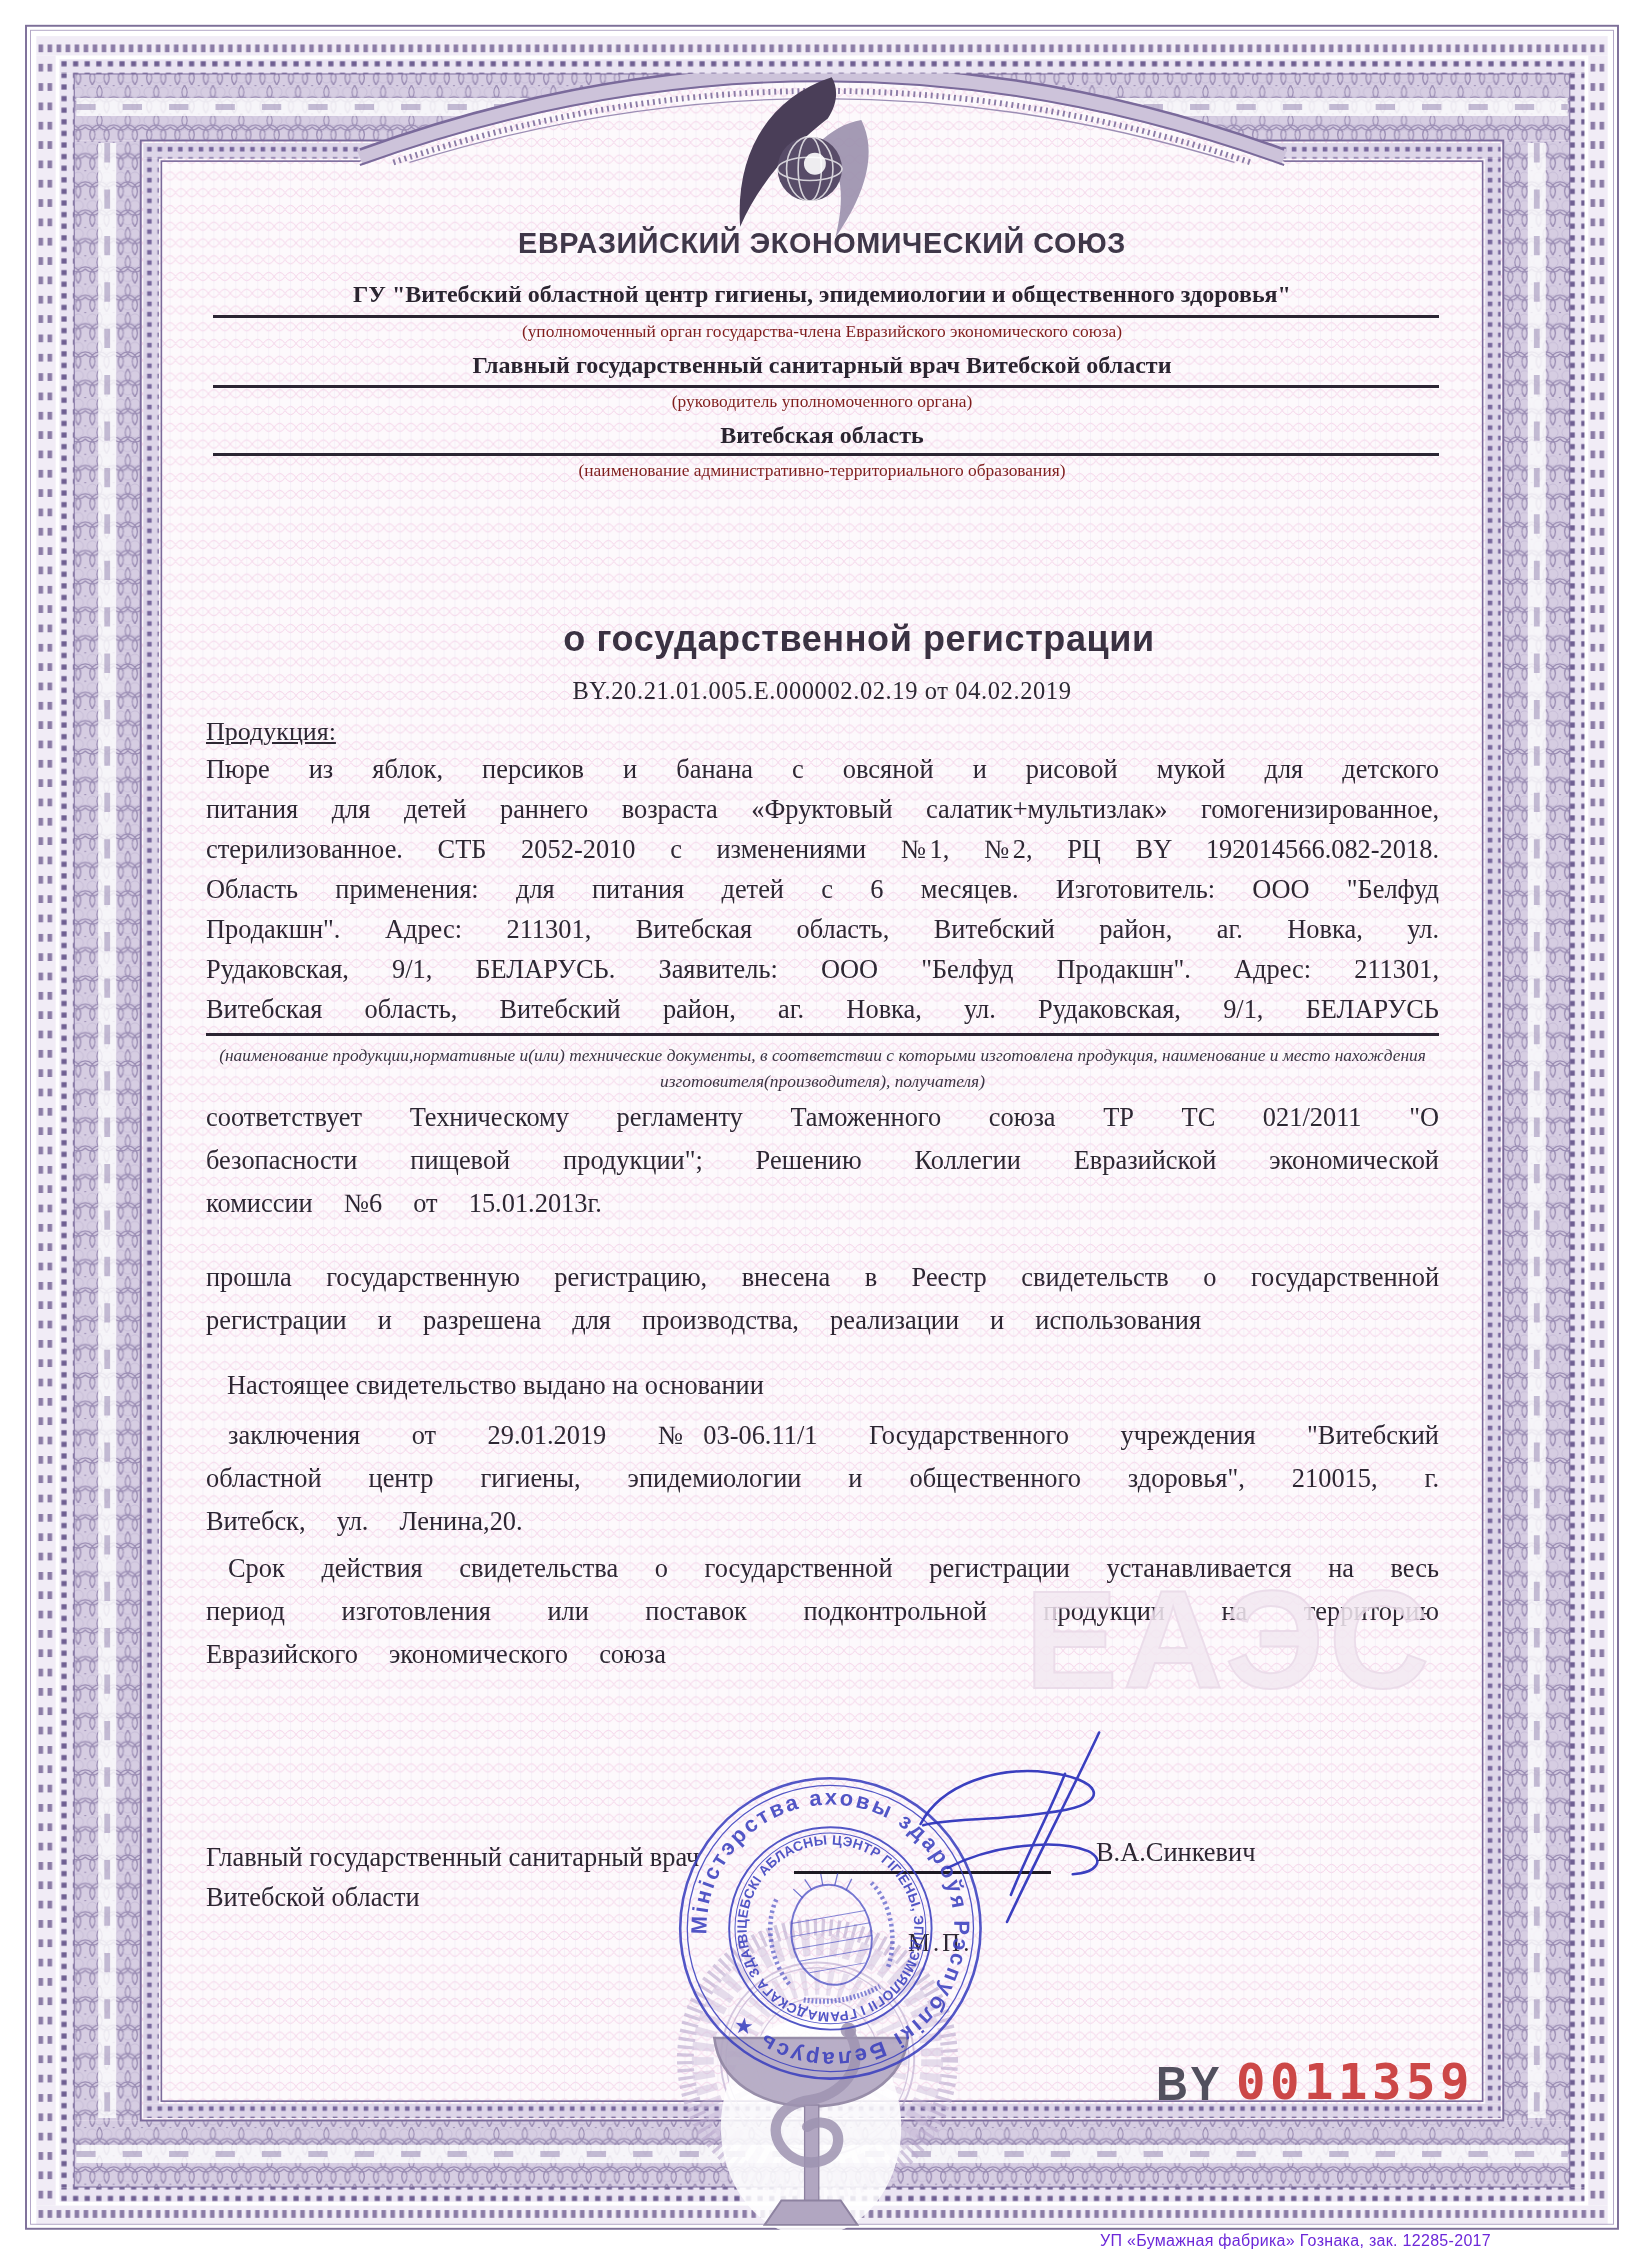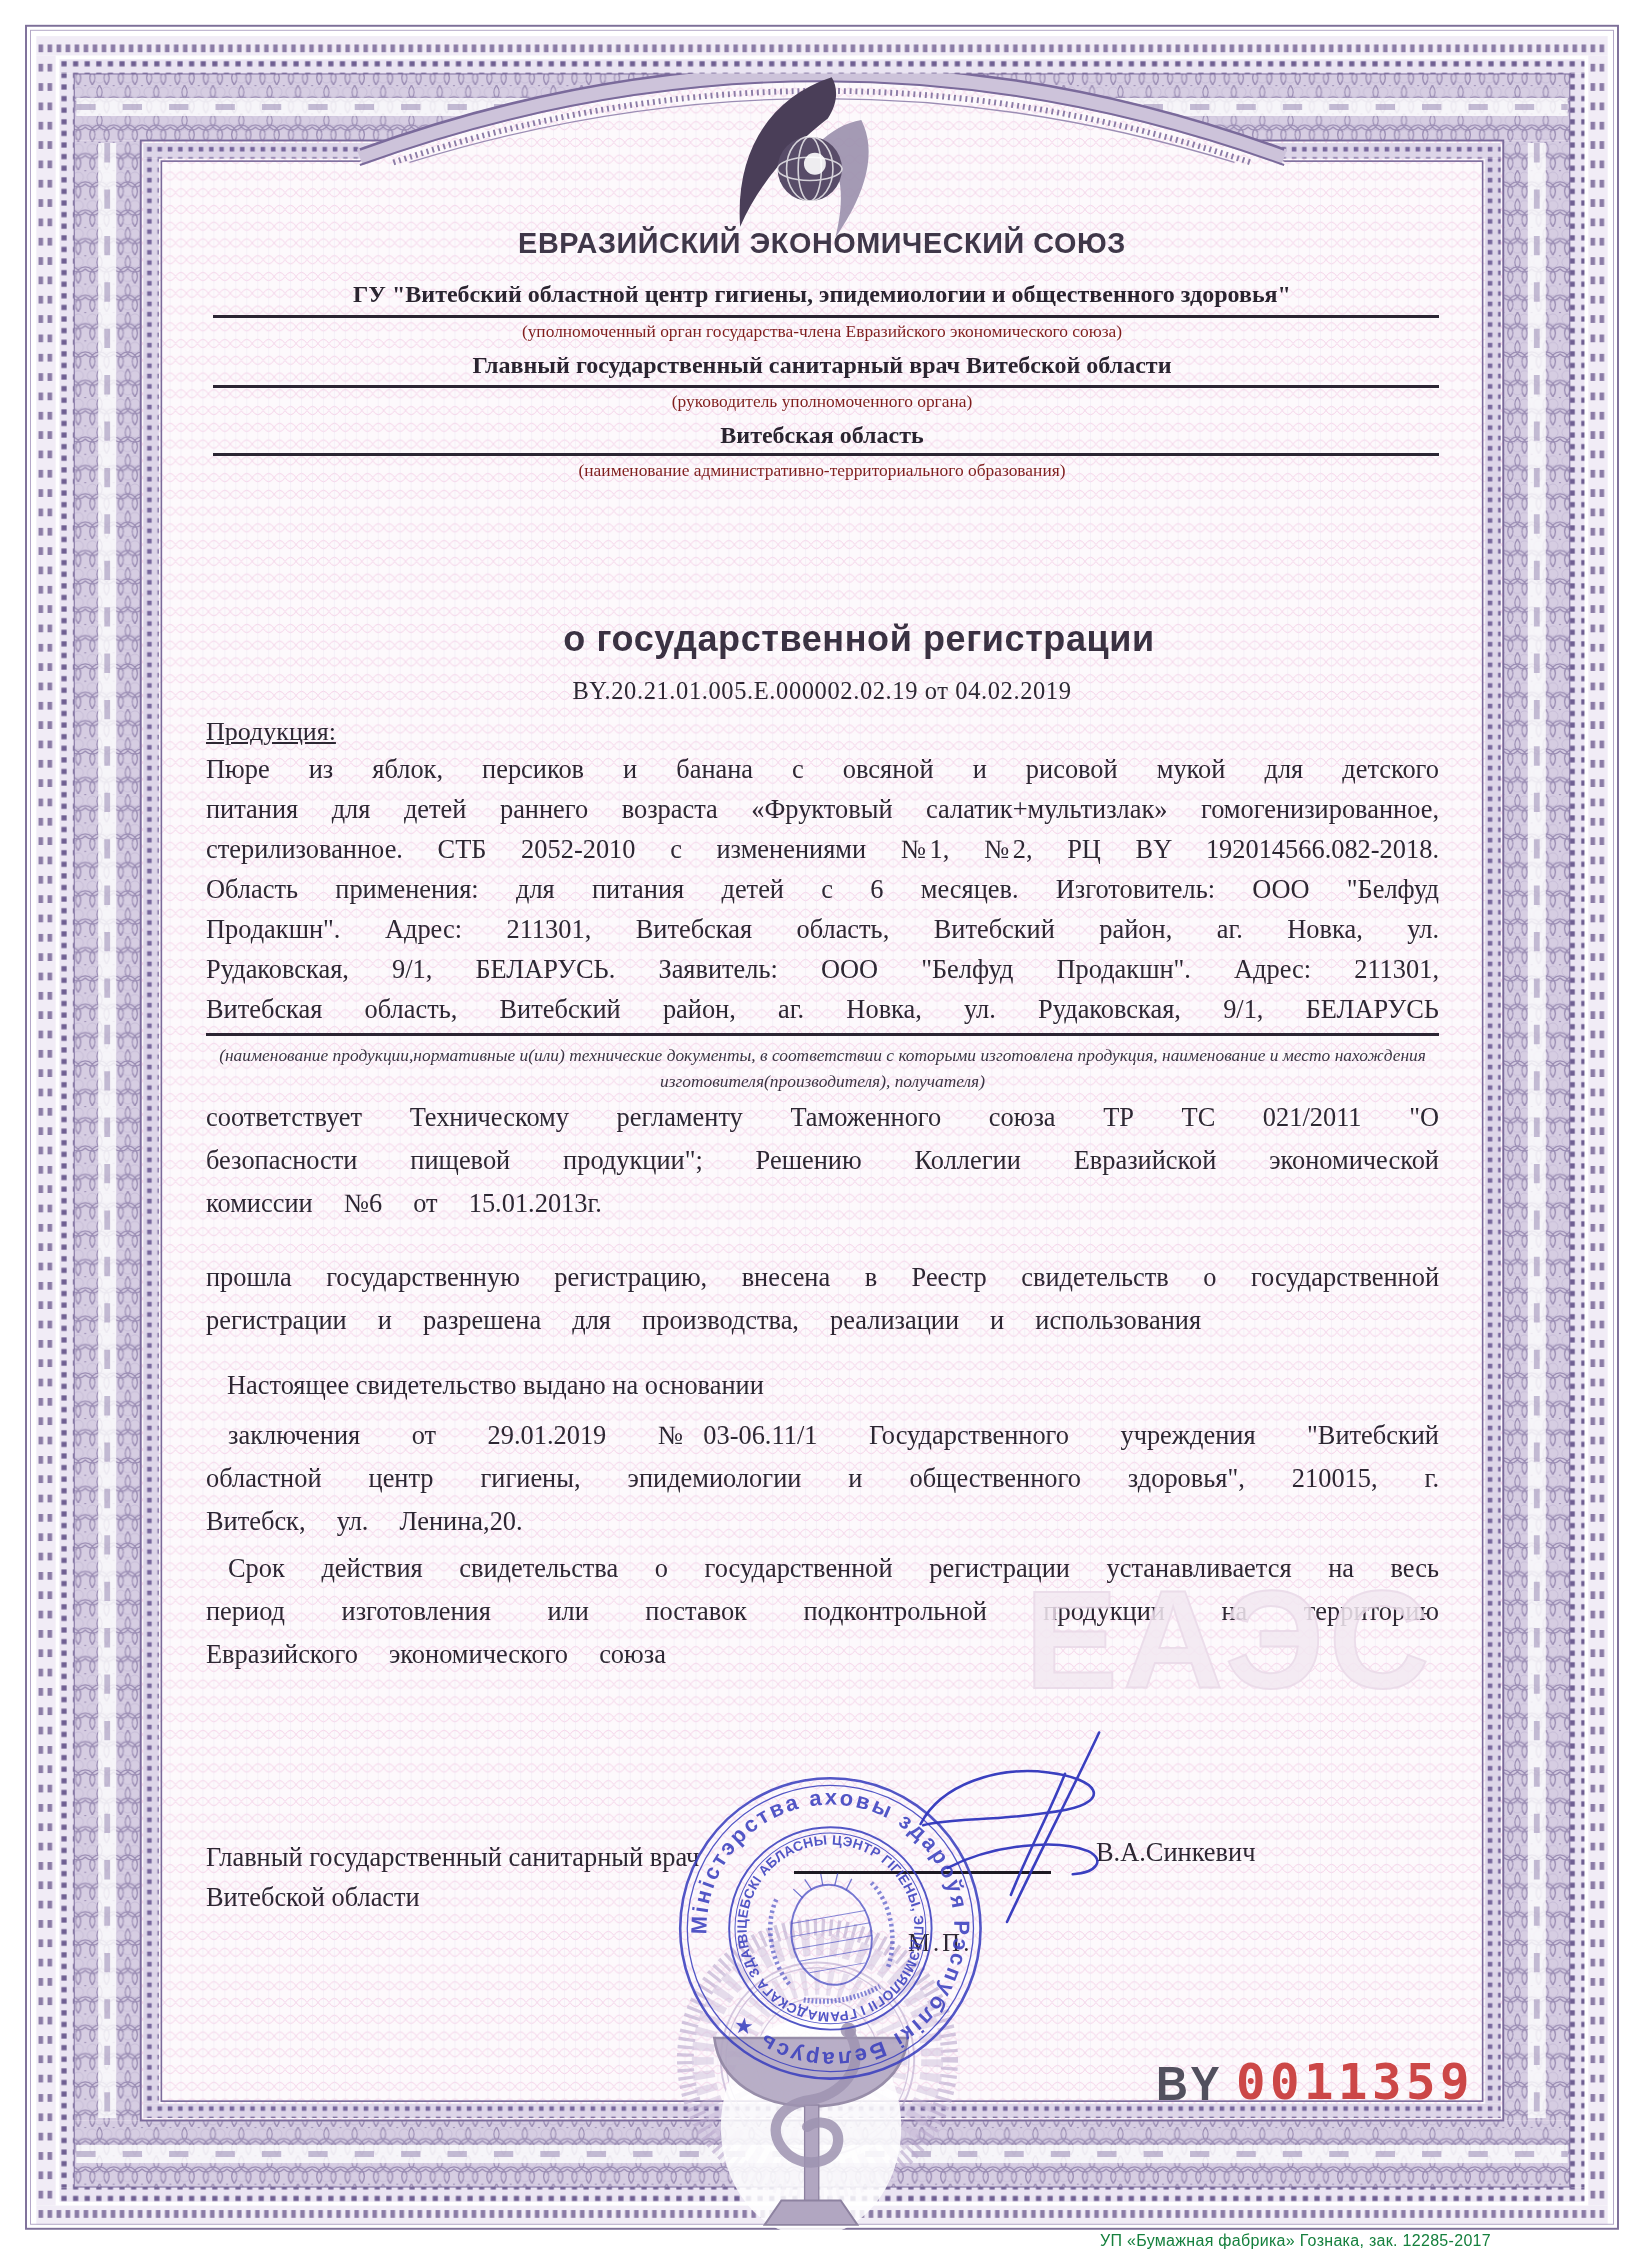--- a/index.html
+++ b/index.html
@@ -50,21 +50,21 @@
   .sign-title{left:206px;top:1837px;width:603px;font-size:26.4px;line-height:40px;}
   .sign-line{left:794px;top:1871px;width:257px;height:3.2px;background:#1d1a22;}
   .sign-name{left:1096px;top:1837px;font-size:26.4px;}
   .mp{left:908px;top:1929px;font-size:24.5px;letter-spacing:3.2px;}
 
   .serial-prefix{left:1153px;top:2056px;font-family:"Liberation Sans","DejaVu Sans",sans-serif;
                  font-weight:700;font-size:48px;color:#52505e;letter-spacing:2.6px;transform:scaleX(.92);}
   .serial-number{left:1236px;top:2054px;font-family:"DejaVu Sans Mono",monospace;font-weight:700;
                  font-size:49px;color:#cc4747;letter-spacing:4.5px;}
   .imprint{right:153px;top:2232px;font-family:"Liberation Sans","DejaVu Sans",sans-serif;
-           font-size:16px;color:#15803d;letter-spacing:0.3px;}
+           font-size:16px;color:#6d28d9;letter-spacing:0.3px;}
 </style>
 </head>
 <body>
 
 <div class="page">
 
   <svg class="bg" viewBox="0 0 2550 3508">
     <defs>
       <pattern id="mesh" width="34" height="52" patternUnits="userSpaceOnUse">
         <g fill="none" stroke="#f0bede" stroke-width="1.4" opacity="0.75">

